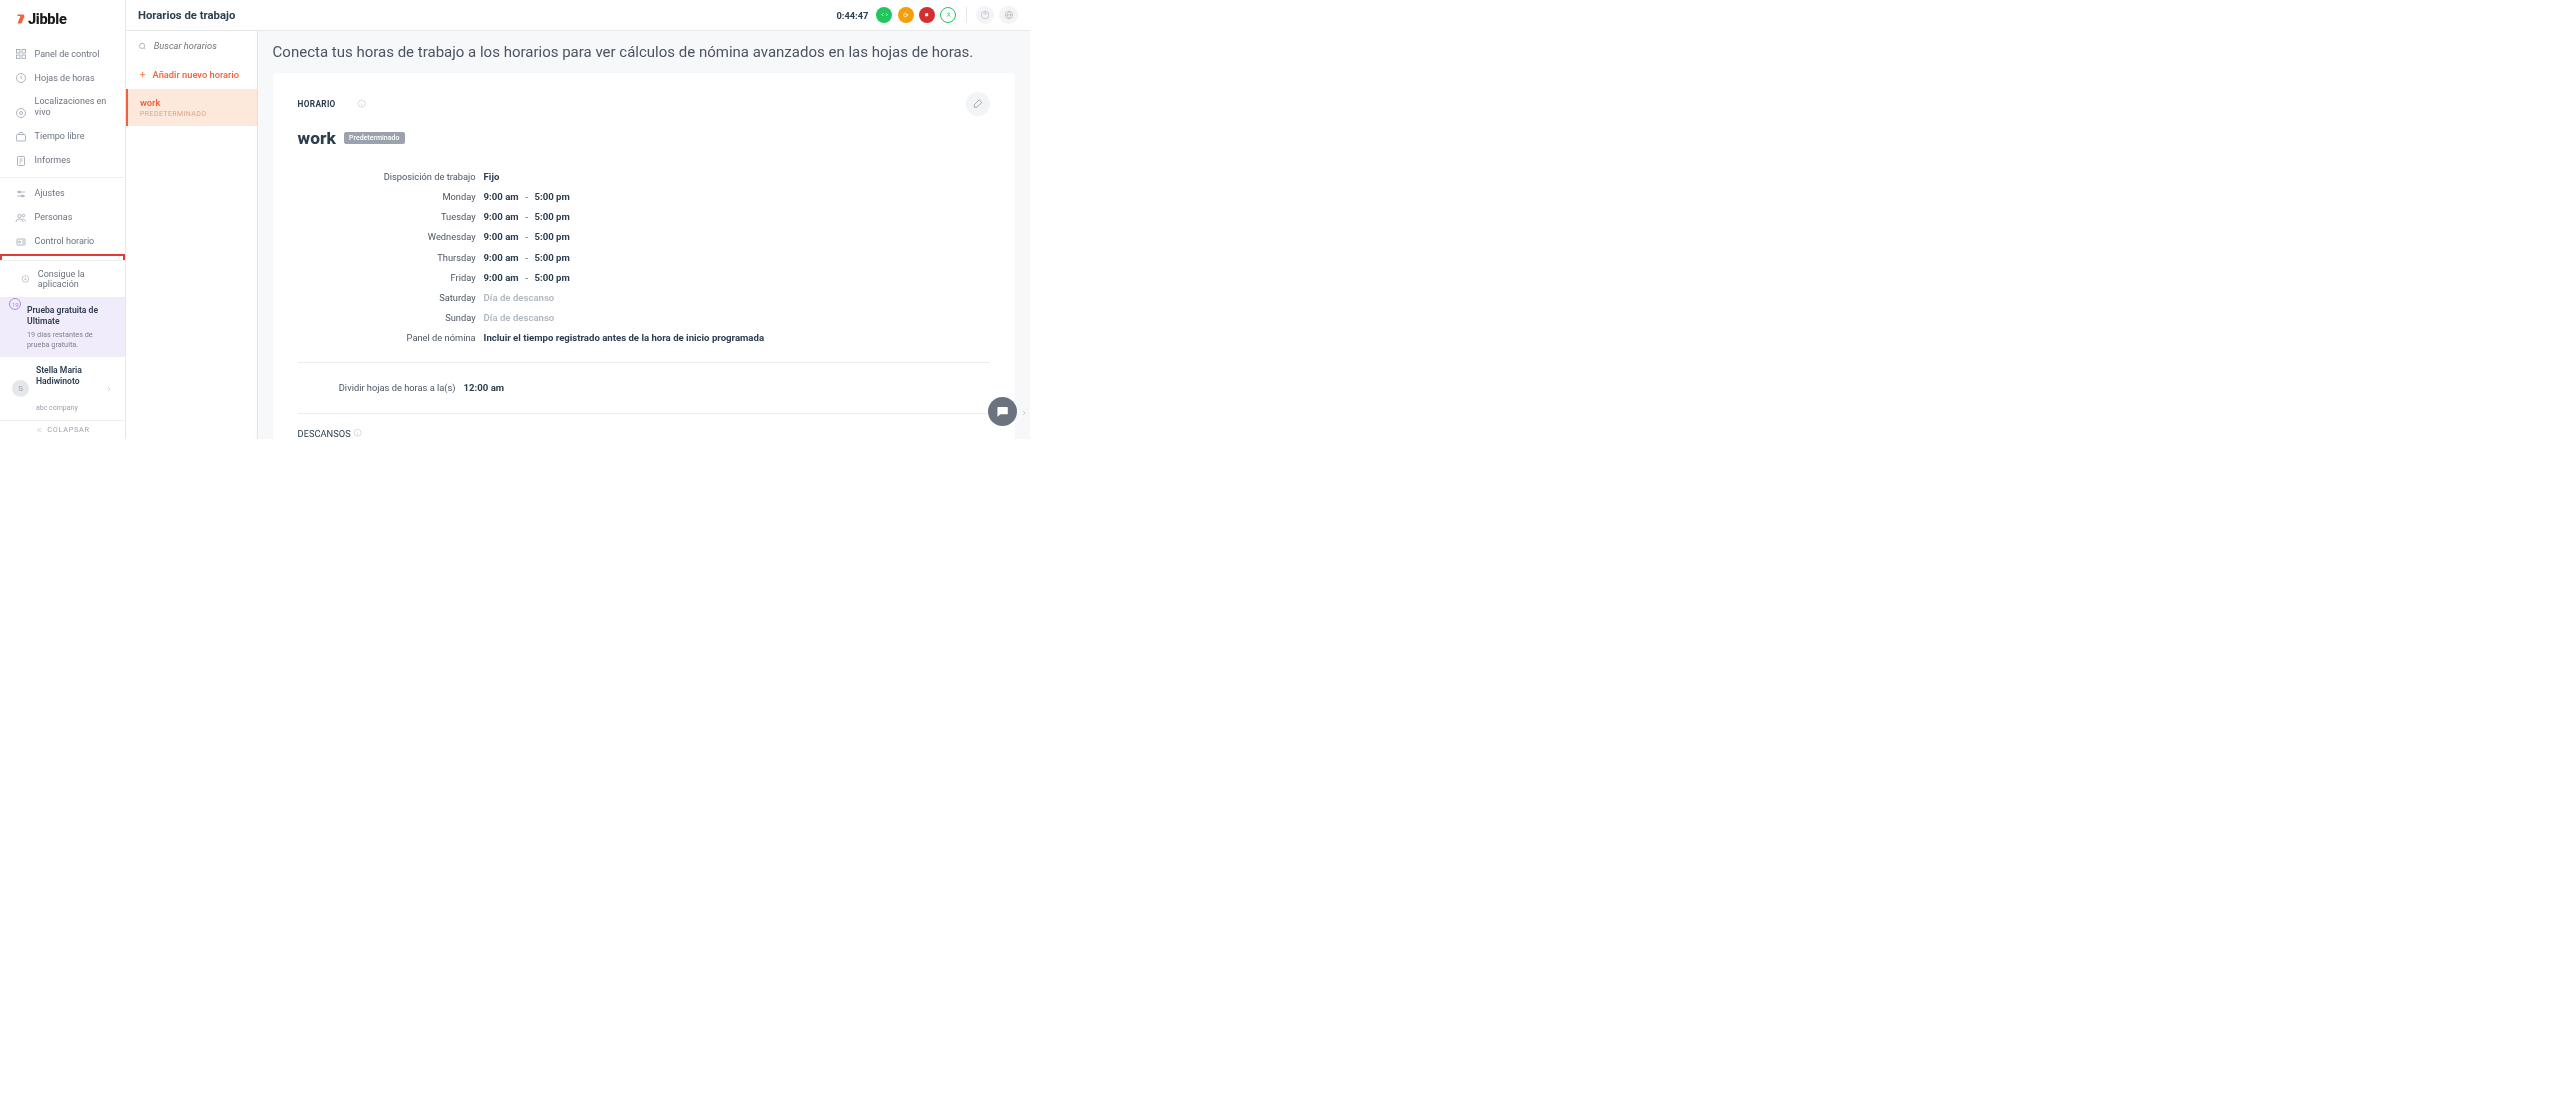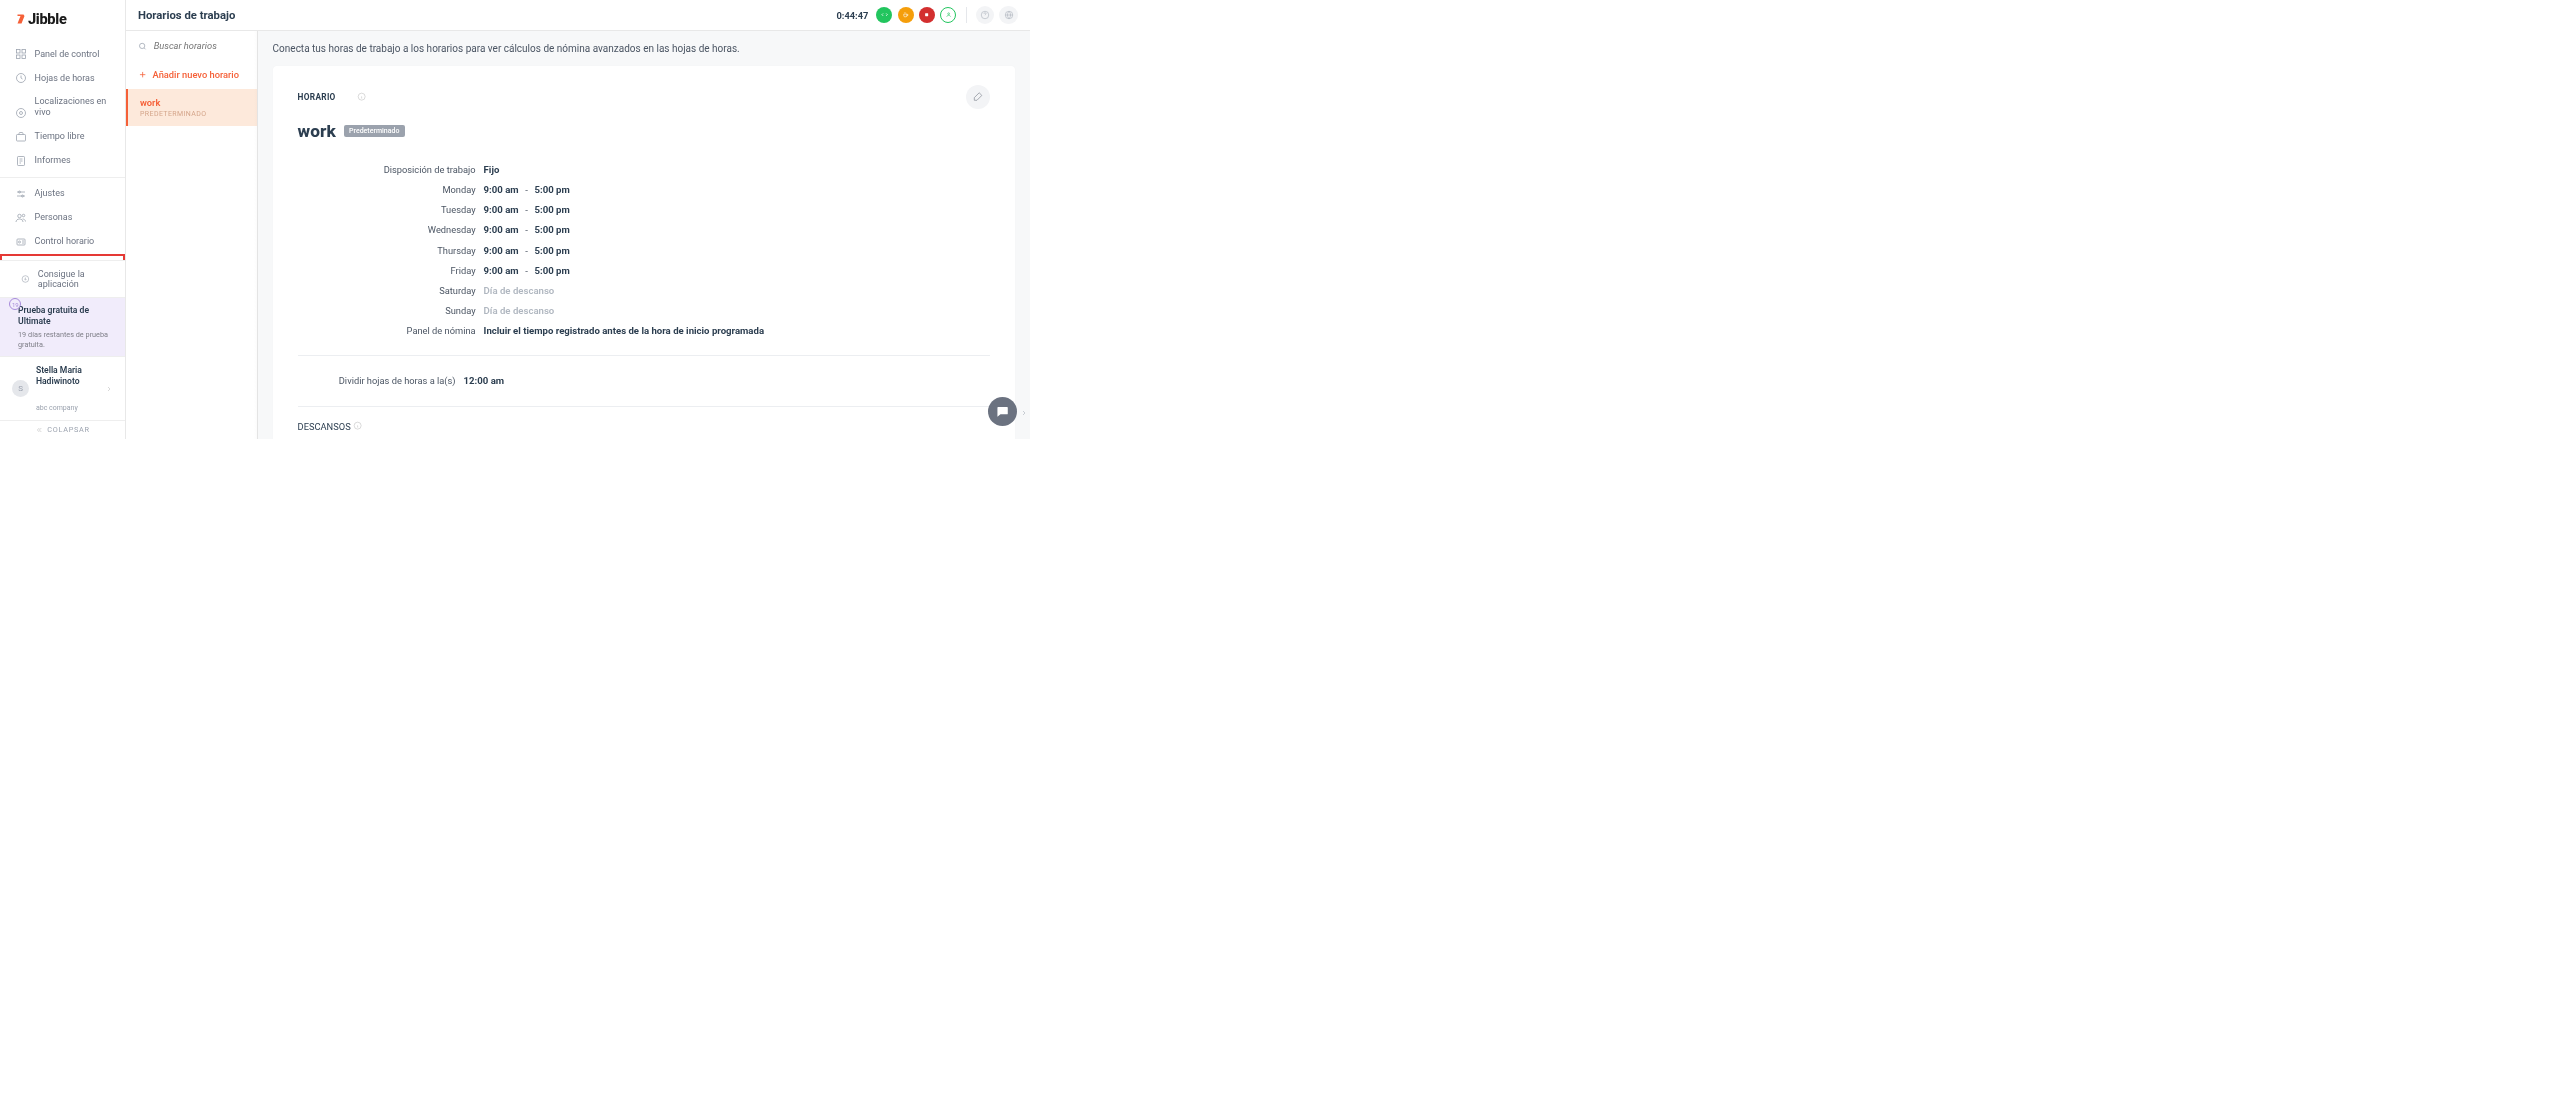--- a/index.html
+++ b/index.html
@@ -18,21 +18,21 @@
 .nav-item.highlighted{outline:2px solid #e53935;outline-offset:-2px;color:#2c3e50;font-weight:600}
 .nav-item .nicon{width:12px;height:12px;stroke:#9ca3af;stroke-width:1.6;fill:none;flex-shrink:0}
 .nav-item.highlighted .nicon{stroke:#6b7280}
 .nav-item .ntext{white-space:normal;line-height:1.25}
 .getapp{padding:8px 21px;display:flex;align-items:center;gap:8px;color:#6b7280;border-top:0.7px solid #eee;font-size:9px}
 .getapp .nicon{width:12px;height:12px;stroke:#9ca3af;stroke-width:1.6;fill:none}
 .trial{background:#f1ecfb;padding:7.3px 12px;border-top:0.7px solid #eee}
 .trial .tt{font-weight:600;color:#2c3e50;font-size:8.6px;line-height:1.3}
 .trial .tr{font-size:7.3px;color:#808089;margin-top:2.7px;line-height:1.3}
 .trial .badge{position:absolute;left:9.3px;margin-top:-6.6px;width:12px;height:12px;border:1px solid #a78bda;border-radius:50%;font-size:6px;color:#a78bda;display:flex;align-items:center;justify-content:center;background:#f1ecfb}
-.trial-body{margin-left:6px}
+.trial-body{margin-left:15px}
 .user{display:flex;align-items:center;gap:6.6px;padding:8px 12px;border-top:0.7px solid #eee}
 .avatar{width:17.3px;height:17.3px;border-radius:50%;background:#e5e7eb;color:#9ca3af;display:flex;align-items:center;justify-content:center;font-size:8px}
 .uinfo{flex:1}
 .uname{font-weight:600;font-size:8.6px;color:#2c3e50;line-height:1.25}
 .ucomp{font-size:7px;color:#9ca3af;margin-top:17px}
 .user .chev{stroke:#c4c4c4;width:8px;height:8px}
 .collapse-btn{display:flex;align-items:center;justify-content:center;gap:4px;font-size:7.3px;letter-spacing:0.7px;color:#9ca3af;padding:4.6px 0;border-top:0.7px solid #eee}
 .collapse-btn svg{width:8px;height:8px;stroke:#c4c4c4}
 
 
@@ -61,21 +61,21 @@
 .search input{border:none;outline:none;font-size:9.3px;font-style:italic;color:#9ca3af;width:100%;background:transparent}
 .addrow{padding:8.6px 12px;display:flex;align-items:center;gap:5.3px;color:#f56038}
 .addrow .plus{width:9.3px;height:9.3px;stroke:#f56038;stroke-width:2}
 .addrow span{font-size:9.3px;font-weight:500}
 .schedrow{padding:8px 12px;background:#fde9db;border-left:2px solid #f56038}
 .schedrow .sn{font-weight:600;font-size:9.3px;color:#f56038}
 .schedrow .sd{font-size:7px;letter-spacing:0.4px;color:#d4a58a;margin-top:2px}
 
 
 .detail{flex:1;overflow-y:auto;padding:0 14.6px 14.6px}
-.desc{padding:12px 0;font-size:10px;color:#4b5563}
+.desc{padding:12px 0;font-size:15px;color:#4b5563}
 .card{background:#fff;border-radius:4px;box-shadow:0 0.7px 1.3px rgba(0,0,0,.04);padding:18.6px 25px}
 .secthdr{display:flex;align-items:center}
 .secthdr .sh{font-size:8.3px;font-weight:700;letter-spacing:0.3px;color:#2c3e50;display:flex;align-items:flex-start;gap:21px}
 .secthdr .sh svg{width:9.3px;height:9.3px;stroke:#c4c4c4;stroke-width:1.6;fill:none}
 .editbtn{margin-left:auto;width:24px;height:24px;border-radius:50%;background:#f3f4f6;display:flex;align-items:center;justify-content:center}
 .editbtn svg{width:10.6px;height:10.6px;stroke:#8a8f98;fill:none;stroke-width:1.7}
 .sect-title{display:flex;align-items:center;gap:8px;margin-top:12px}
 .sect-title h2{font-size:17.3px;font-weight:800;color:#2c3e50}
 .pill{background:#9ba2ad;color:#fff;font-size:7px;padding:2px 5.3px;border-radius:2px;font-weight:500}
 .rows{margin-top:18.6px}

